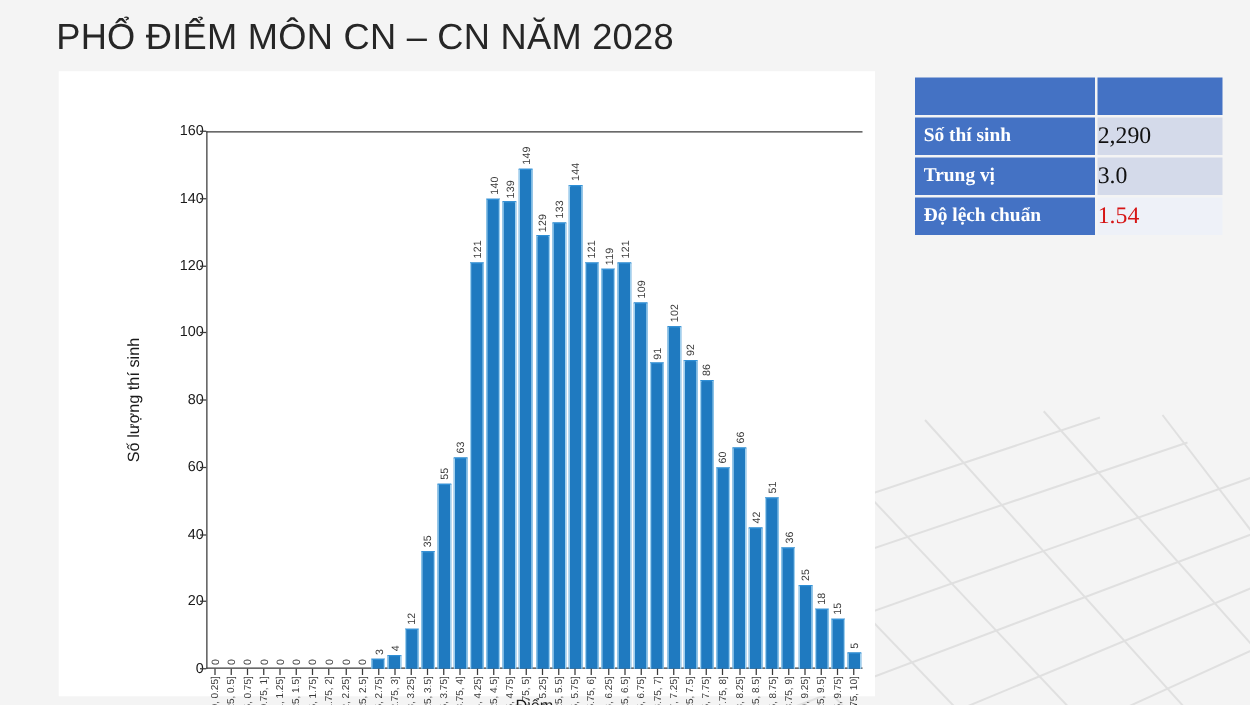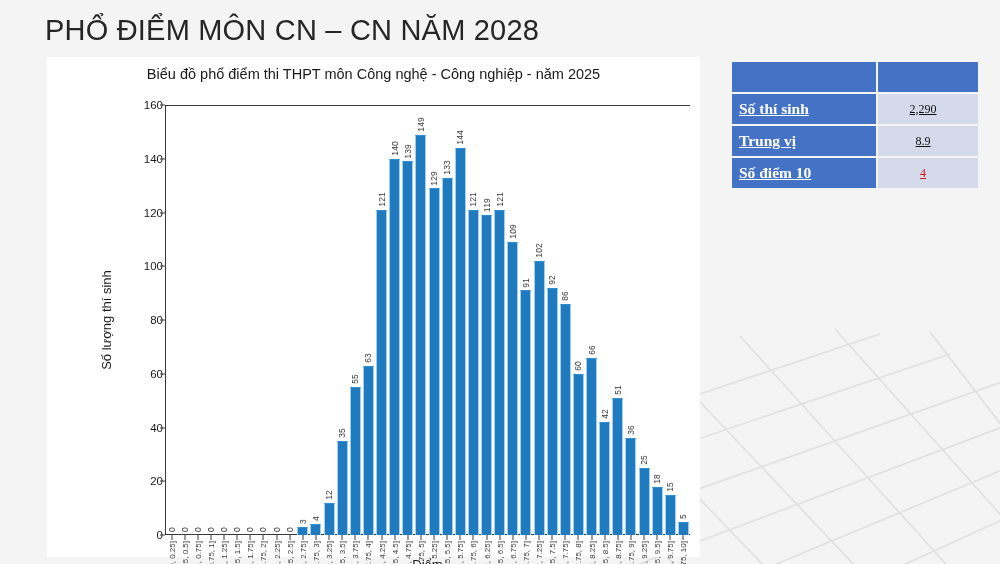--- a/index.html
+++ b/index.html
@@ -95,32 +95,32 @@
     white-space:nowrap;
   }
 
   
   #stats-table{
     position:absolute; left:730px; top:60px;
     width:250px;
     border-collapse:separate; border-spacing:2px;
     font-family:"Liberation Serif", serif;
   }
-  #stats-table td{ height:30px;text-decoration:underline; }
+  #stats-table td{ height:30px; }
   .th-blank{ background:#4472c4; }
   .th-blank.k{ width:143px; }
   .th-blank.v{ width:99px; }
   .st-key{
     background:#4472c4; color:#ffffff;
     font-weight:bold; font-size:15.5px;
     padding-left:7px; white-space:nowrap;
   }
   .st-val{
-    text-align:center; padding-right:10px;
-    font-size:12px; color:#111111;
+    text-align:left; padding-right:10px;
+    font-size:19px; color:#111111;
   }
   .st-val.alt{ background:#d4daea; }
   .st-val.plain{ background:#eef1f8; }
   .st-val.red{ color:#d61616; }
 </style>
 </head>
 <body>
 
 <div id="bg-grid">
   <svg width="460" height="300" viewBox="0 0 460 300">
@@ -139,21 +139,20 @@
       <path d="M255 5 L500 280"></path>
       <path d="M350 8 L520 230"></path>
       <path d="M430 25 L540 180"></path>
     </g>
   </svg>
 </div>
 
 <div id="slide-title">PHỔ ĐIỂM MÔN CN – CN NĂM 2028</div>
 
 <div id="chart-panel">
-  <div id="chart-title">Biểu đồ phổ điểm thi THPT môn Công nghệ - Công nghiệp - năm 2025</div>
 
   <div id="plot">
     <div id="plot-frame"></div>
     <div id="yaxis">
         <div class="ytick-row" style="top: 430px;">0</div>
         <div class="ytick-mark" style="top: 430px;"></div>
         <div class="ytick-row" style="top: 376.25px;">20</div>
         <div class="ytick-mark" style="top: 376.25px;"></div>
         <div class="ytick-row" style="top: 322.5px;">40</div>
         <div class="ytick-mark" style="top: 322.5px;"></div>
@@ -412,20 +411,20 @@
       <tr>
         <td class="th-blank k" style="background: rgb(68, 114, 196);"></td>
         <td class="th-blank v" style="background: rgb(68, 114, 196);"></td>
       </tr>
       <tr>
         <td class="st-key" style="background: rgb(68, 114, 196);">Số thí sinh</td>
         <td class="st-val alt">2,290</td>
       </tr>
       <tr>
         <td class="st-key" style="background: rgb(68, 114, 196);">Trung vị</td>
-        <td class="st-val alt">8.9</td>
+        <td class="st-val alt">3.0</td>
       </tr>
       <tr>
-        <td class="st-key" style="background: rgb(68, 114, 196);">Số điểm 10</td>
-        <td class="st-val alt red" style="color: rgb(214, 22, 22);">4</td>
+        <td class="st-key" style="background: rgb(68, 114, 196);">Độ lệch chuẩn</td>
+        <td class="st-val plain red" style="color: rgb(214, 22, 22);">1.54</td>
       </tr>
     </tbody>
 </table>
 
 </body></html>

